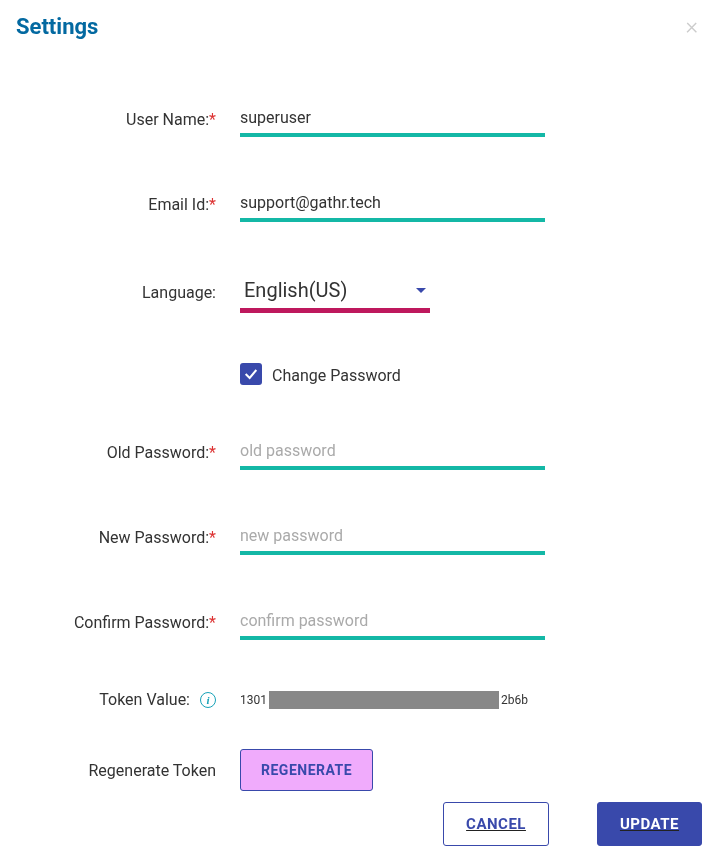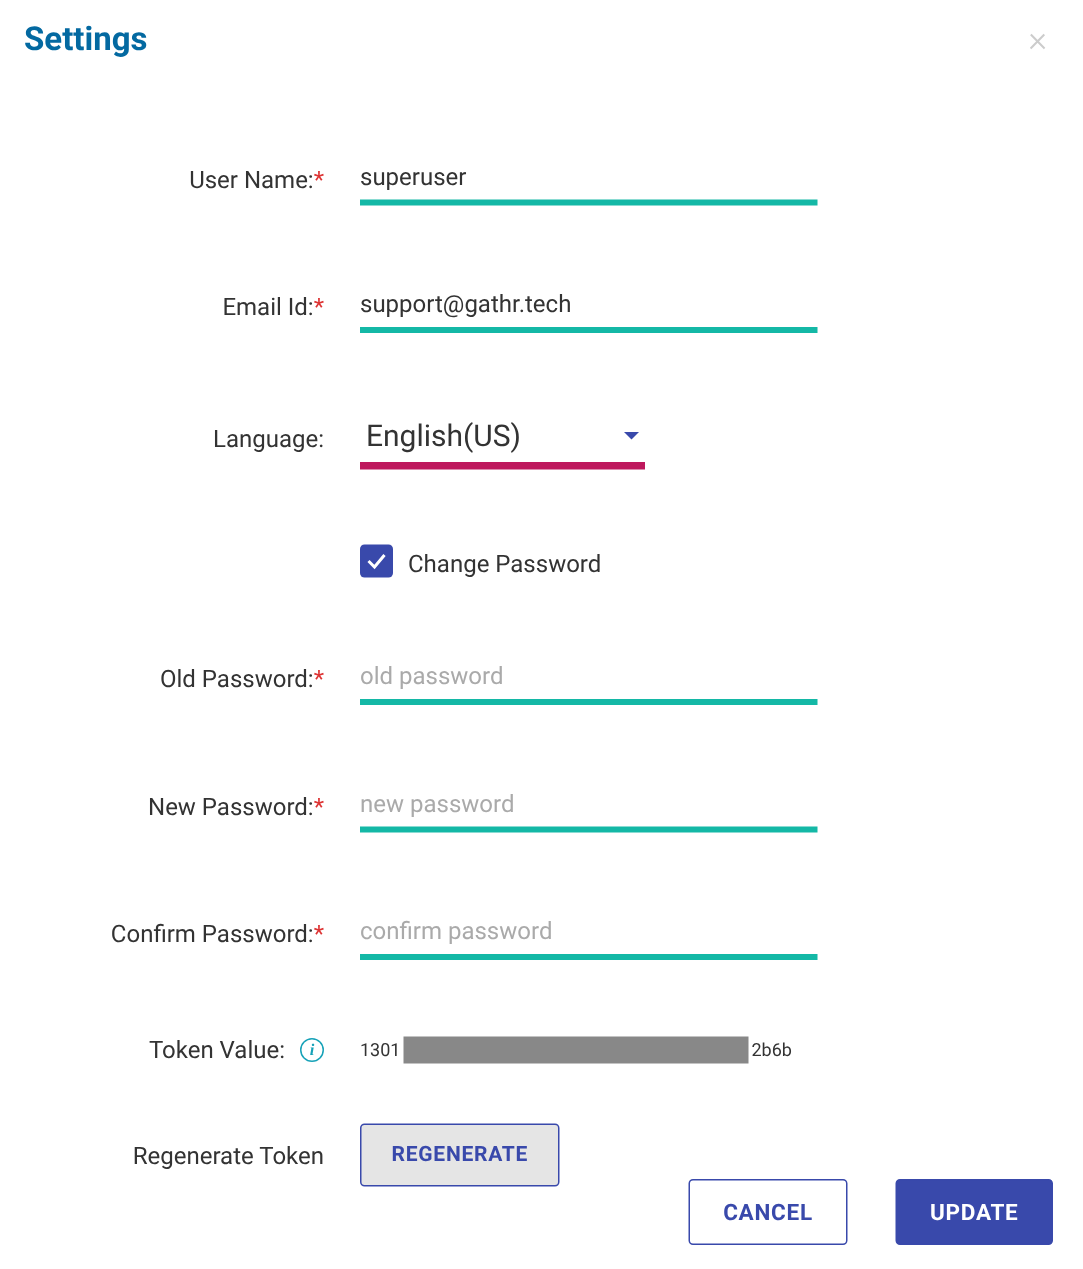--- a/index.html
+++ b/index.html
@@ -63,28 +63,28 @@
       width: 16px; height: 16px; border: 1.5px solid #17a2b8; border-radius: 50%;
       display: inline-flex; align-items: center; justify-content: center;
       color: #17a2b8; font-size: 11px; font-weight: 700; font-style: italic;
       font-family: serif;
     }
 
     .token-value { display: flex; align-items: center; font-size: 12px; color: #333; }
     .token-mask { display: inline-block; background: #888; height: 18px; width: 230px; margin: 0 2px; }
 
     .btn-outline {
-      border: 1px solid #3949ab; background: #e5e5e5; color: #3949ab;
+      border: 1px solid #3949ab; background: #f0abfc; color: #3949ab;
       font-weight: 700; font-size: 14px; padding: 12px 20px;
       border-radius: 3px; cursor: pointer; letter-spacing: 0.5px;
     }
 
     .footer {
-      position: absolute; bottom: 16px; right: 20px;
-      display: flex; gap: 14px;
+      position: absolute; bottom: 0; right: 20px;
+      display: flex; gap: 30px; text-decoration: underline;
     }
     .btn-cancel {
       border: 1px solid #3949ab; background: #fff; color: #3949ab;
       font-weight: 700; font-size: 15px; padding: 12px 22px;
       border-radius: 3px; cursor: pointer; letter-spacing: 0.5px;
     }
     .btn-update {
       border: 1px solid #3949ab; background: #3949ab; color: #fff;
       font-weight: 700; font-size: 15px; padding: 12px 22px;
       border-radius: 3px; cursor: pointer; letter-spacing: 0.5px; margin-left: 18px;

